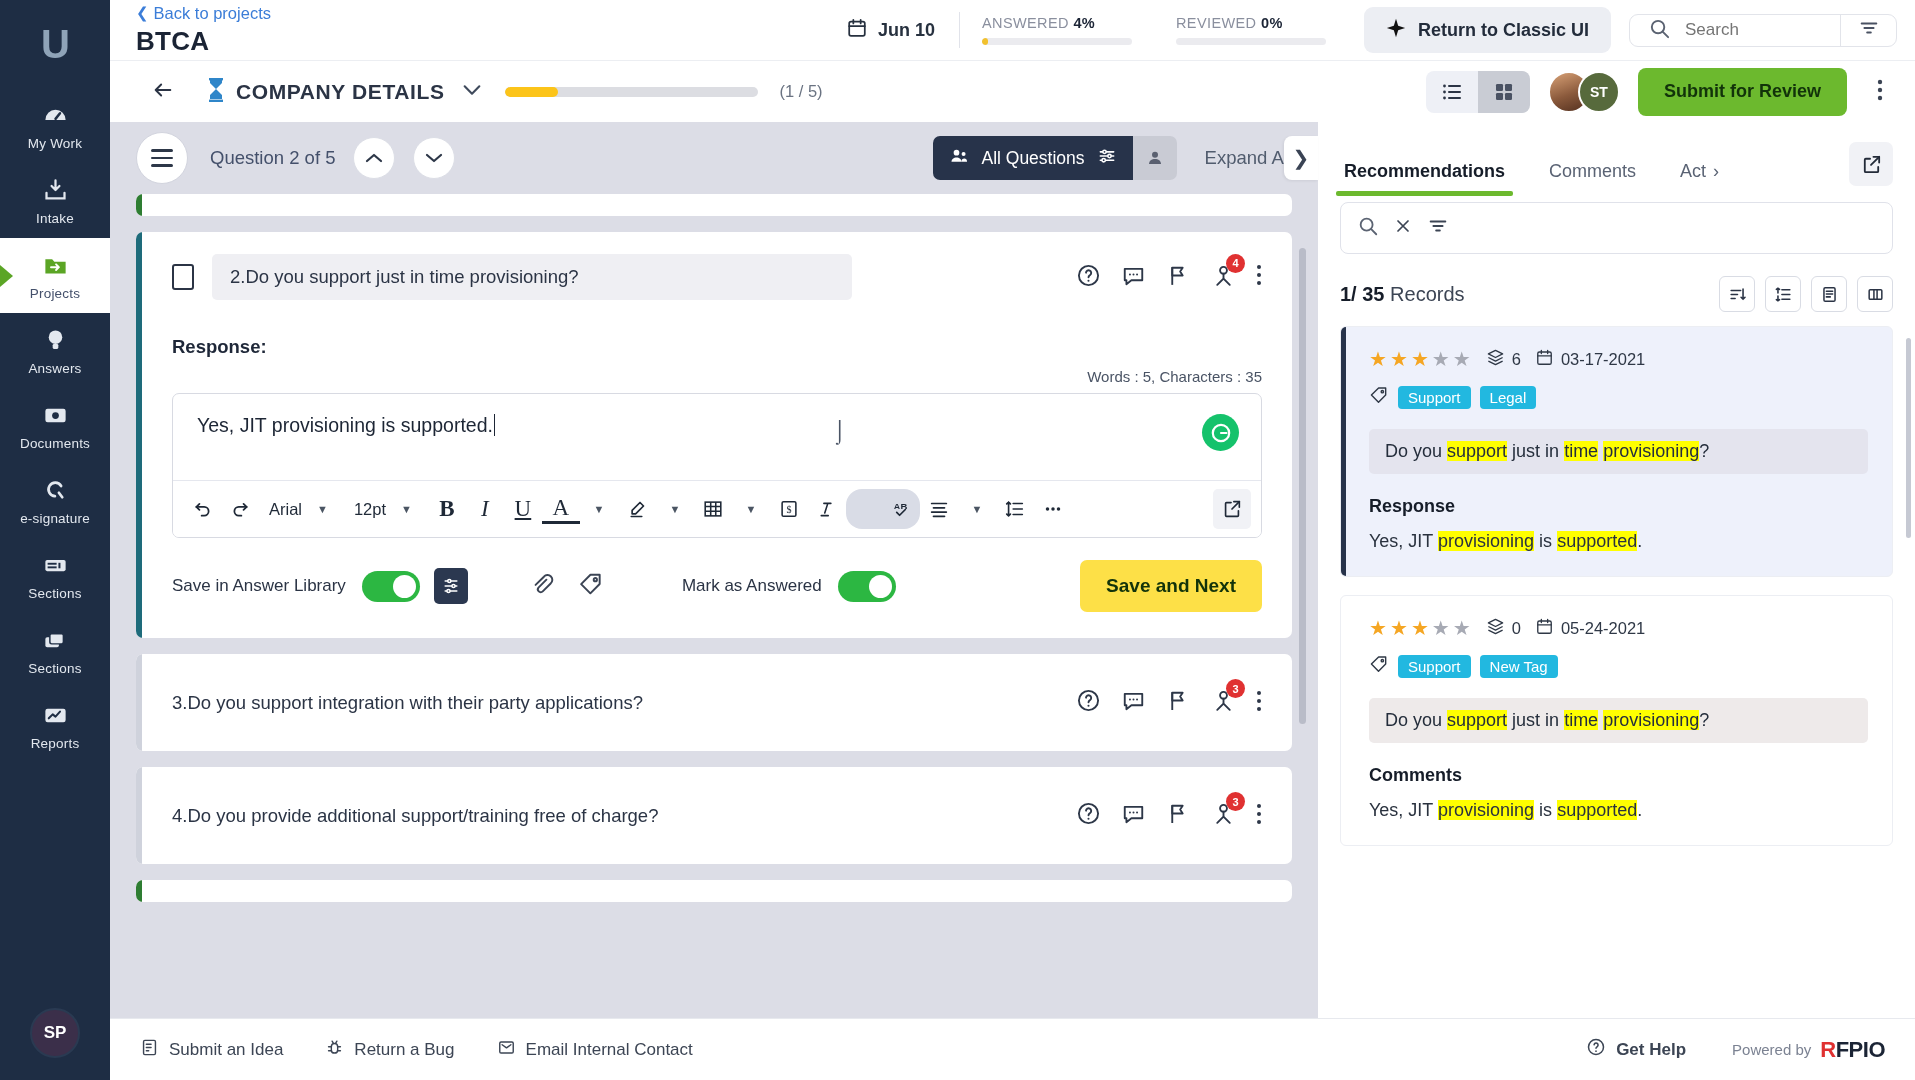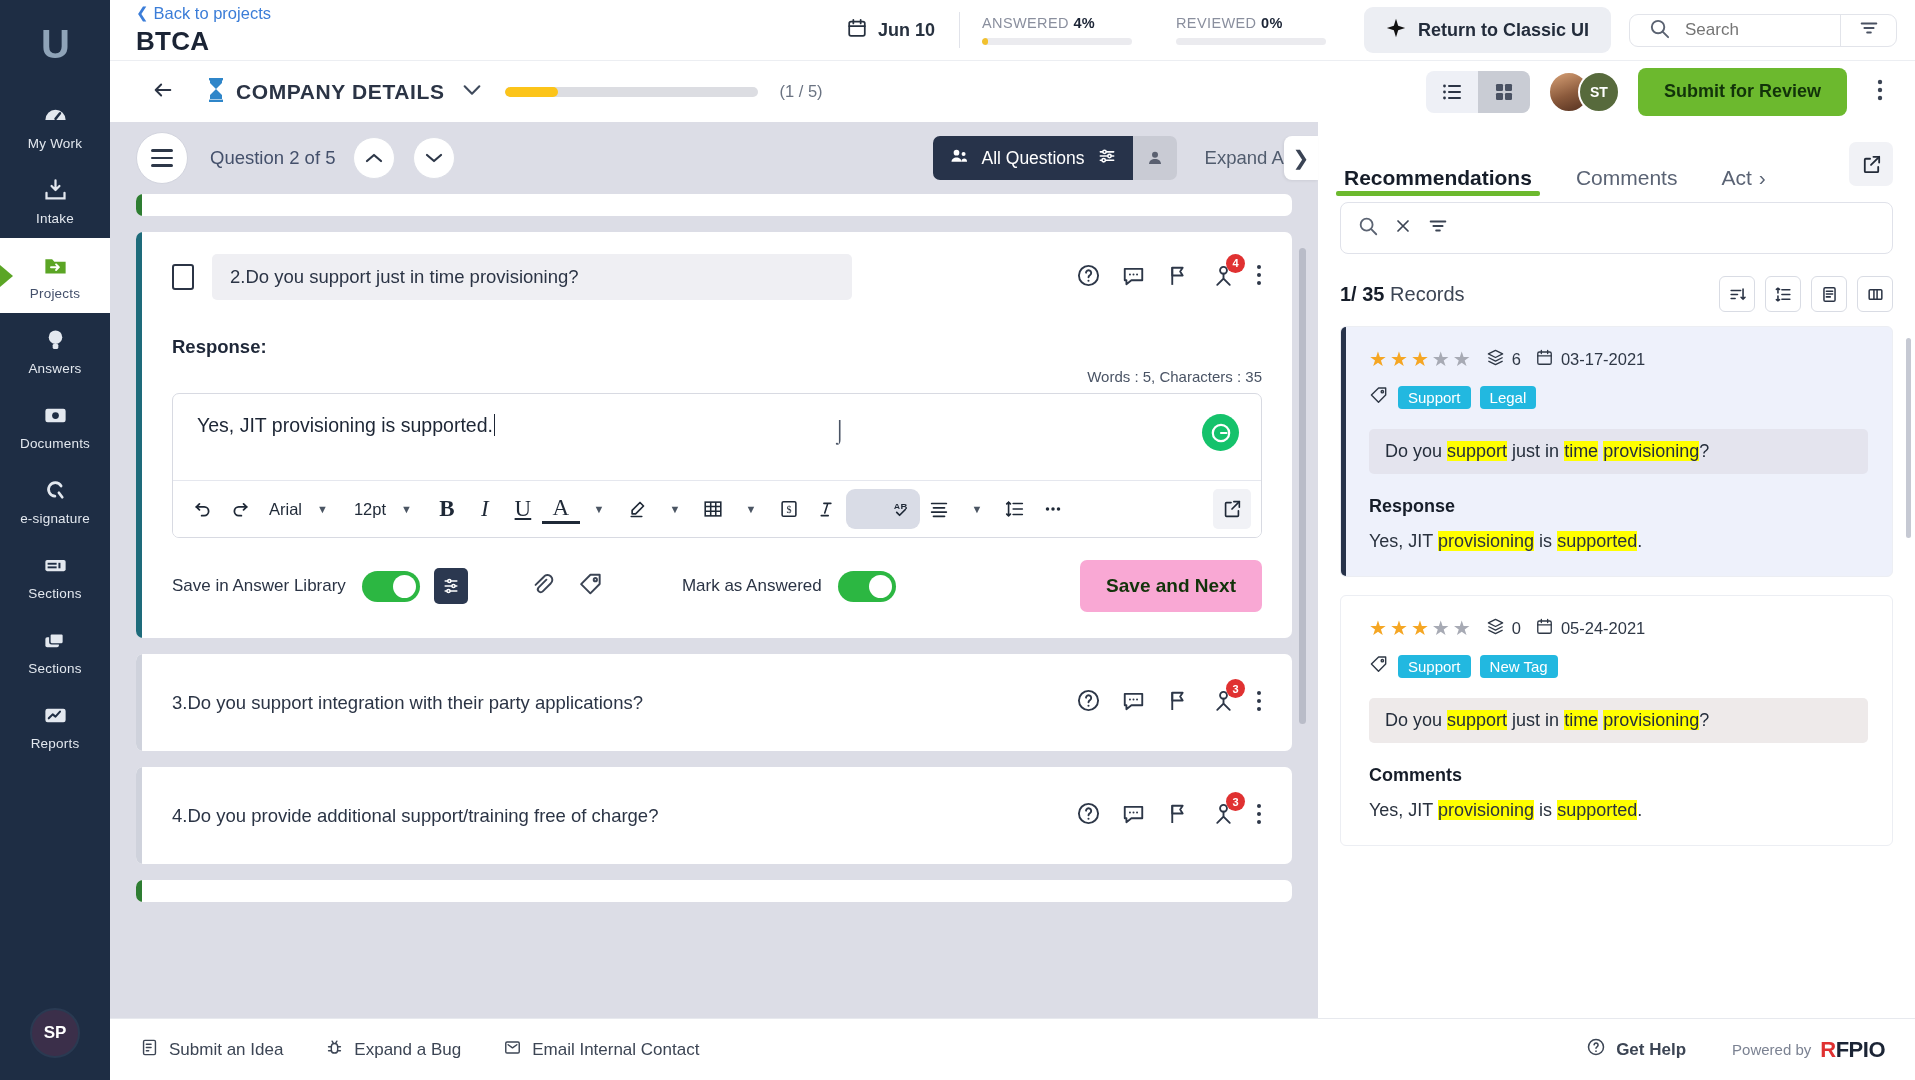--- a/index.html
+++ b/index.html
@@ -214,21 +214,21 @@
     border-radius: 50%; background: #15c26b; display: flex; align-items: center;
     justify-content: center; cursor: pointer;
   }
   .i-beam { position: absolute; left: 660px; top: 24px; color: #4a5465; font-size: 22px; }
   .etoolbar {
     display: flex; align-items: center; gap: 0; padding: 8px 10px;
     border-top: 1px solid #e5e7ee; background: #fff;
   }
   .tb { display: flex; align-items: center; justify-content: center; height: 40px;
         min-width: 38px; padding: 0 7px; cursor: pointer; color: #1f2937; font-size: 19px; }
-  .tb.sel { background: #d9dce6; border-radius: 9px; padding-left: 44px; }
+  .tb.sel { background: #d9dce6; border-radius: 16px; padding-left: 44px; }
   .tb-sel { display: flex; align-items: center; gap: 9px; padding: 0 10px; font-size: 16.5px; }
   .tb-caret { font-size: 11px; color: #4b5563; padding: 0 6px; cursor: pointer; }
   .tb-right { margin-left: auto; background: #f1f2f6; border-radius: 5px; }
   .qactions {
     display: flex; align-items: center; padding: 22px 30px 26px 36px; gap: 0;
   }
   .qa-label { font-size: 17px; color: #2b3445; }
   .toggle {
     width: 58px; height: 31px; border-radius: 16px; background: #2cb742;
     margin-left: 16px; position: relative; cursor: pointer;
@@ -237,41 +237,41 @@
     content: ""; position: absolute; right: 4px; top: 4px; width: 23px; height: 23px;
     border-radius: 50%; background: #fff;
   }
   .sliders-btn {
     width: 34px; height: 36px; background: #2b3850; border-radius: 5px;
     margin-left: 14px; display: flex; align-items: center; justify-content: center;
     cursor: pointer;
   }
   .attach-group { display: flex; gap: 24px; margin-left: 60px; }
   .save-next {
-    margin-left: auto; background: #f9a8d4; color: #12330a; font-size: 19px;
+    margin-left: auto; background: #fde047; color: #12330a; font-size: 19px;
     font-weight: 700; border-radius: 7px; padding: 0 26px; height: 52px;
     display: flex; align-items: center; cursor: pointer;
   }
   .qsimple {
     display: flex; align-items: center; padding: 34px 30px 34px 36px;
   }
   .qsimple .qs-text { font-size: 18.5px; color: #2b3445; }
   .cscroll {
     position: absolute; right: 12px; top: 54px; width: 7px; height: 476px;
     background: #b9bcc8; border-radius: 4px;
   }
 
   
   .rpanel {
     width: 597px; flex: 0 0 597px; background: #fff; display: flex;
     flex-direction: column; min-height: 0;
   }
   .rtabs { display: flex; align-items: flex-end; padding: 0 22px; height: 74px; }
   .rtab {
-    font-size: 21px; color: #5a6374; padding: 0 4px 6px; margin-right: 36px;
+    font-size: 18px; color: #5a6374; padding: 0 4px 14px; margin-right: 36px;
     cursor: pointer; position: relative;
   }
   .rtab.active { color: #161d29; font-weight: 700; }
   .rtab.active::after {
     content: ""; position: absolute; left: -4px; right: -4px; bottom: 0;
     height: 5px; background: #6cb92e; border-radius: 2px;
   }
   .rtab-more { display: flex; align-items: center; gap: 7px; }
   .rpop {
     margin-left: auto; margin-bottom: 10px; width: 44px; height: 44px;
@@ -1020,21 +1020,21 @@
             <rect x="4.5" y="3" width="15" height="18" rx="1.6"></rect>
             <path d="M8 8h6M8 12h6M8 16h3" stroke-linecap="round"></path>
           </svg></span>
       <span>Submit an Idea</span>
     </div>
     <div class="fitem">
       <span><svg width="19" height="19" viewBox="0 0 24 24" fill="none" stroke="#3c4554" stroke-width="1.8">
             <rect x="8" y="7" width="8" height="12" rx="4"></rect>
             <path d="M9 4l1.5 2.4M15 4l-1.5 2.4M4.5 11h3.5M16 11h3.5M4.5 16h3.5M16 16h3.5" stroke-linecap="round"></path>
           </svg></span>
-      <span>Expand a Bug</span>
+      <span>Return a Bug</span>
     </div>
     <div class="fitem">
       <span><svg width="19" height="19" viewBox="0 0 24 24" fill="none" stroke="#3c4554" stroke-width="1.8">
             <rect x="3.5" y="5" width="17" height="14" rx="1.6"></rect>
             <path d="M6.5 8.5l5.5 4 5.5-4" stroke-linecap="round" stroke-linejoin="round"></path>
           </svg></span>
       <span>Email Internal Contact</span>
     </div>
 
     <div class="fright">

